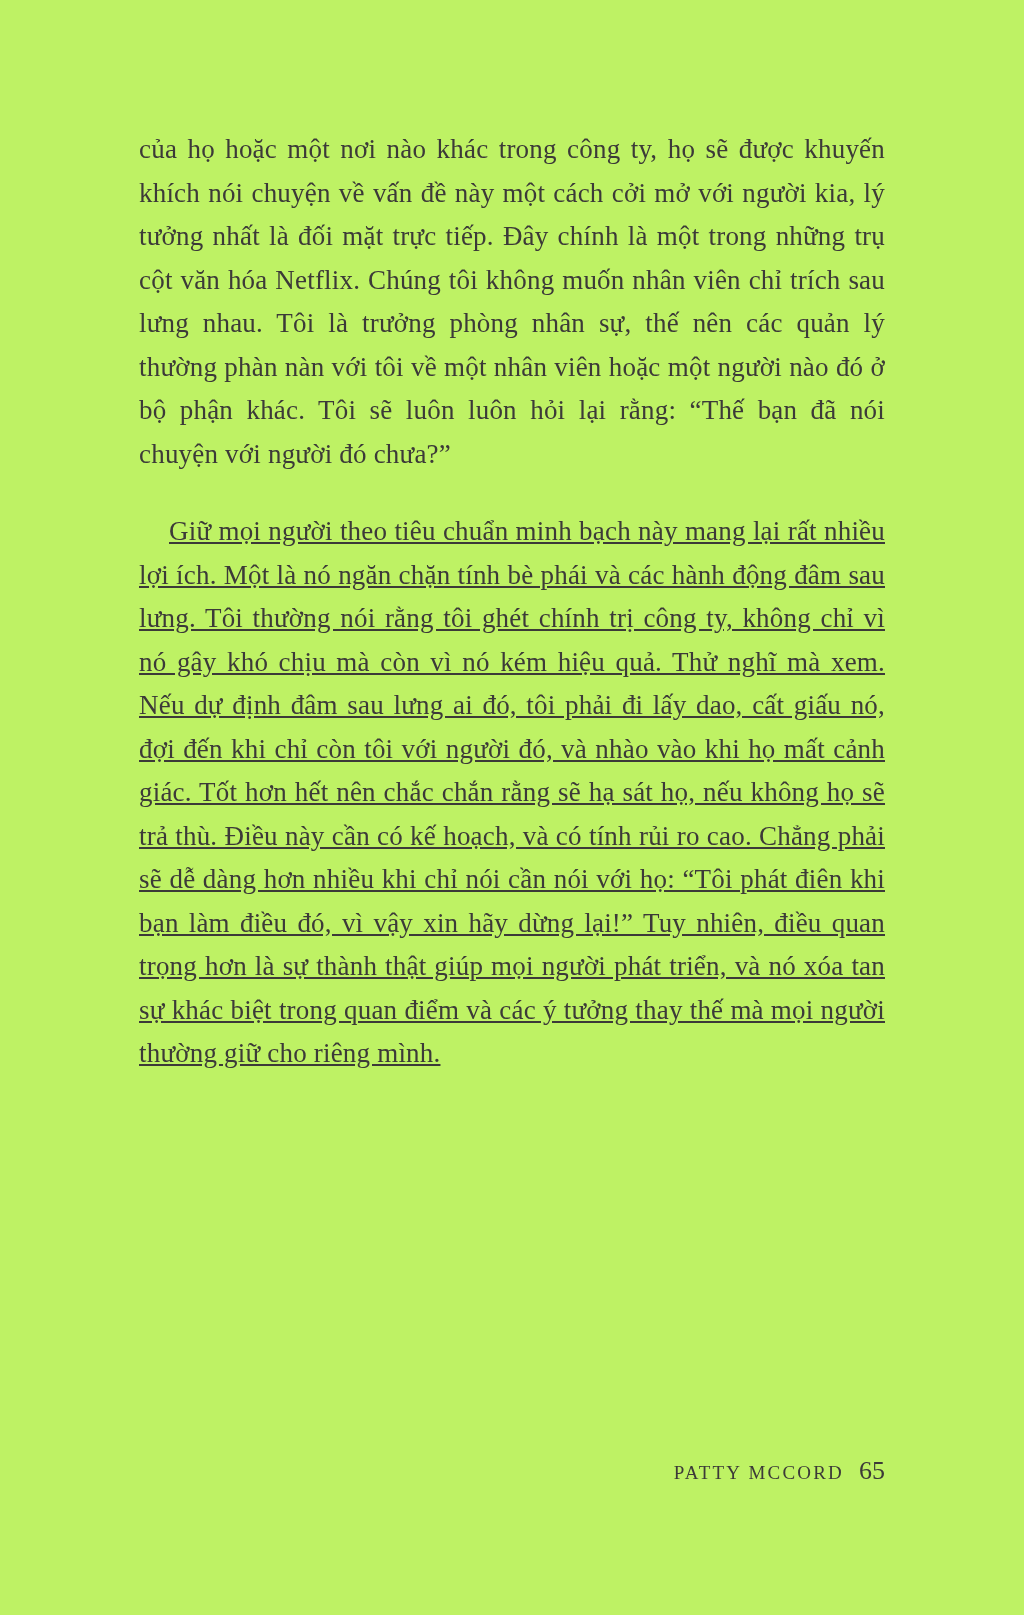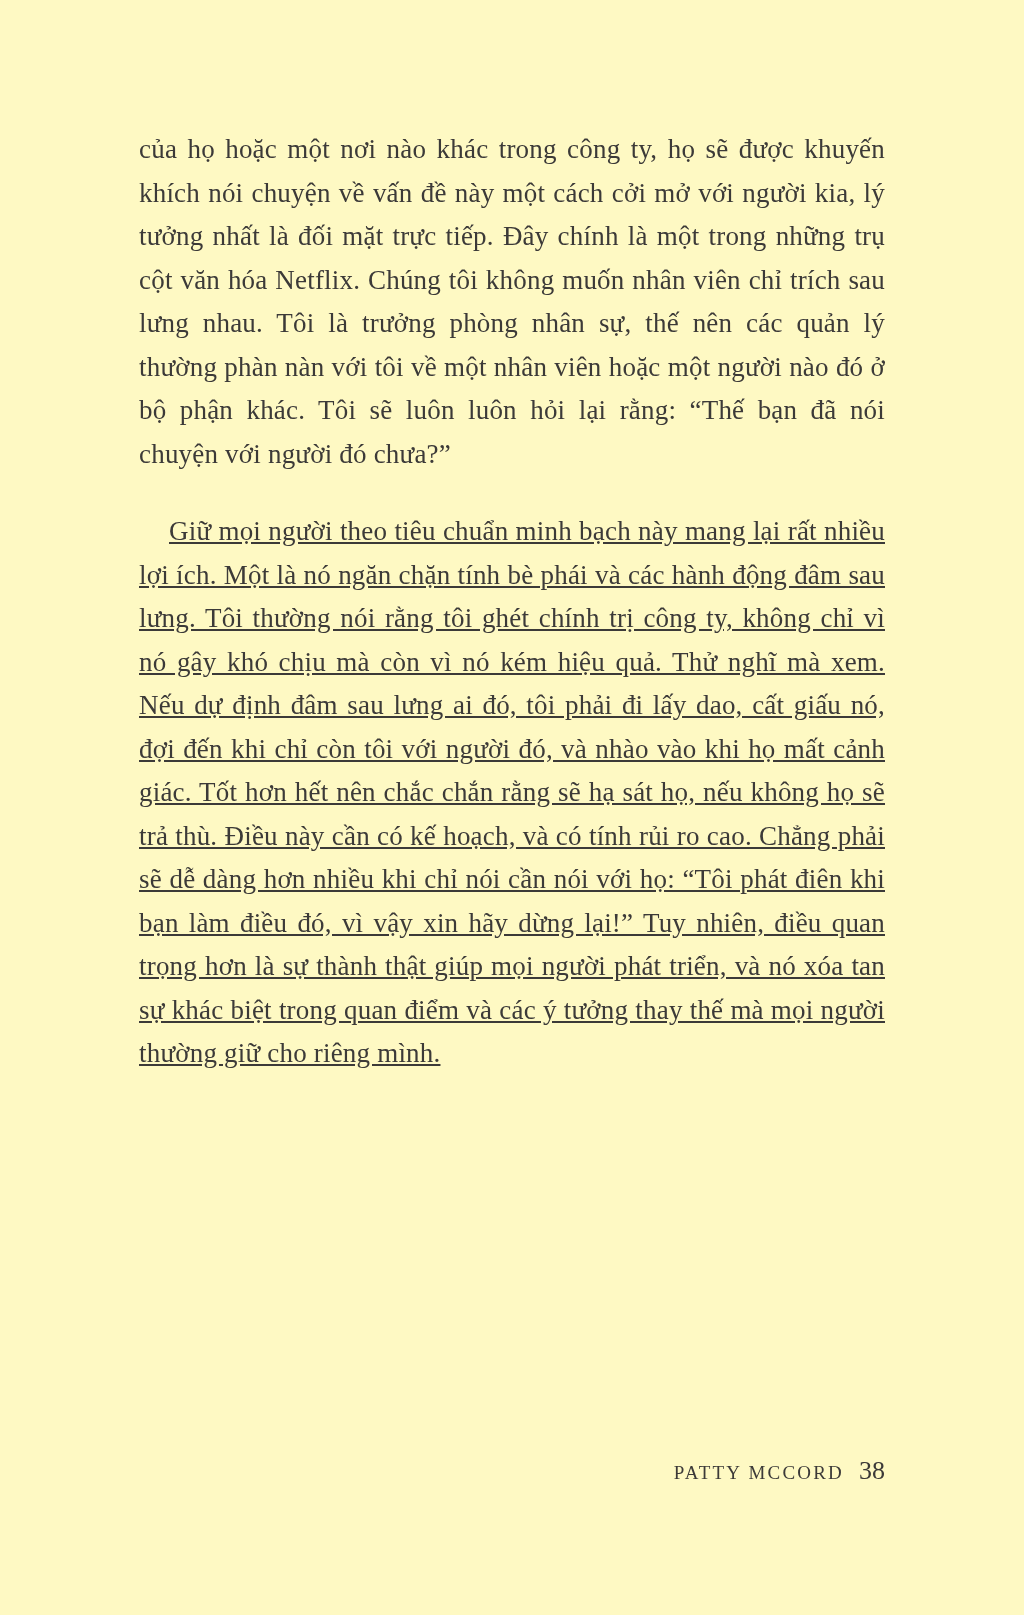--- a/index.html
+++ b/index.html
@@ -5,21 +5,21 @@
   * { box-sizing: border-box; }
   html, body {
     margin: 0;
     padding: 0;
     background: #ffffff;
   }
   .page {
     position: relative;
     width: 1024px;
     height: 1615px;
-    background: #fef9c3;
+    background: #bef264;
     overflow: hidden;
     font-family: "Liberation Serif", "DejaVu Serif", serif;
   }
   .text-block {
     position: absolute;
     left: 139px;
     top: 128px;
     width: 746px;
   }
   .text-block p {
@@ -59,16 +59,16 @@
 
 <div class="page">
 
   <div class="text-block">
     <p class="para">của họ hoặc một nơi nào khác trong công ty, họ sẽ được khuyến khích nói chuyện về vấn đề này một cách cởi mở với người kia, lý tưởng nhất là đối mặt trực tiếp. Đây chính là một trong những trụ cột văn hóa Netflix. Chúng tôi không muốn nhân viên chỉ trích sau lưng nhau. Tôi là trưởng phòng nhân sự, thế nên các quản lý thường phàn nàn với tôi về một nhân viên hoặc một người nào đó ở bộ phận khác. Tôi sẽ luôn luôn hỏi lại rằng: “Thế bạn đã nói chuyện với người đó chưa?”</p>
     <p class="para indent">Giữ mọi người theo tiêu chuẩn minh bạch này mang lại rất nhiều lợi ích. Một là nó ngăn chặn tính bè phái và các hành động đâm sau lưng. Tôi thường nói rằng tôi ghét chính trị công ty, không chỉ vì nó gây khó chịu mà còn vì nó kém hiệu quả. Thử nghĩ mà xem. Nếu dự định đâm sau lưng ai đó, tôi phải đi lấy dao, cất giấu nó, đợi đến khi chỉ còn tôi với người đó, và nhào vào khi họ mất cảnh giác. Tốt hơn hết nên chắc chắn rằng sẽ hạ sát họ, nếu không họ sẽ trả thù. Điều này cần có kế hoạch, và có tính rủi ro cao. Chẳng phải sẽ dễ dàng hơn nhiều khi chỉ nói cần nói với họ: “Tôi phát điên khi bạn làm điều đó, vì vậy xin hãy dừng lại!” Tuy nhiên, điều quan trọng hơn là sự thành thật giúp mọi người phát triển, và nó xóa tan sự khác biệt trong quan điểm và các ý tưởng thay thế mà mọi người thường giữ cho riêng mình.</p>
   </div>
 
   <div class="footer">
     <span class="author">PATTY MCCORD</span>
-    <span class="page-number">38</span>
+    <span class="page-number">65</span>
   </div>
 
 </div>
 
 </body></html>

